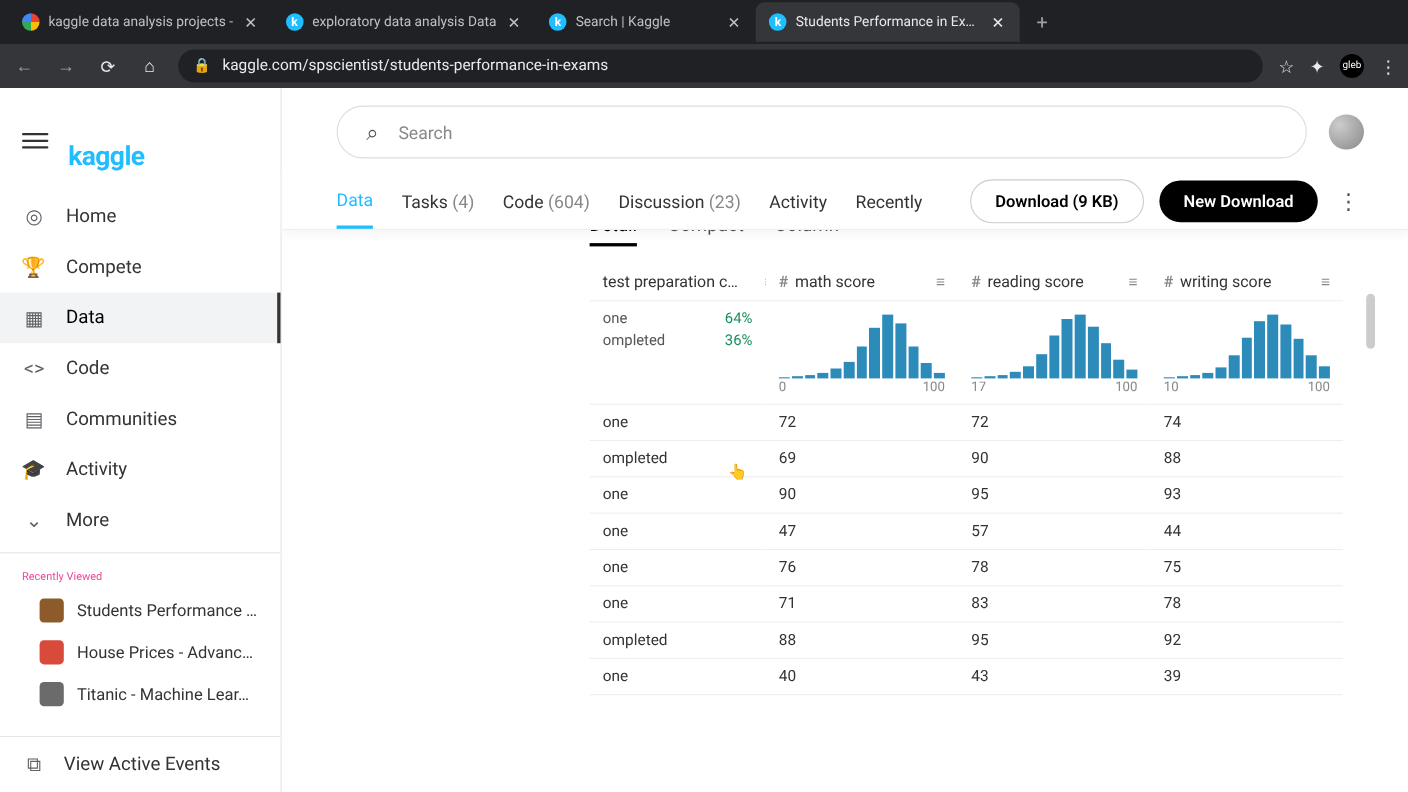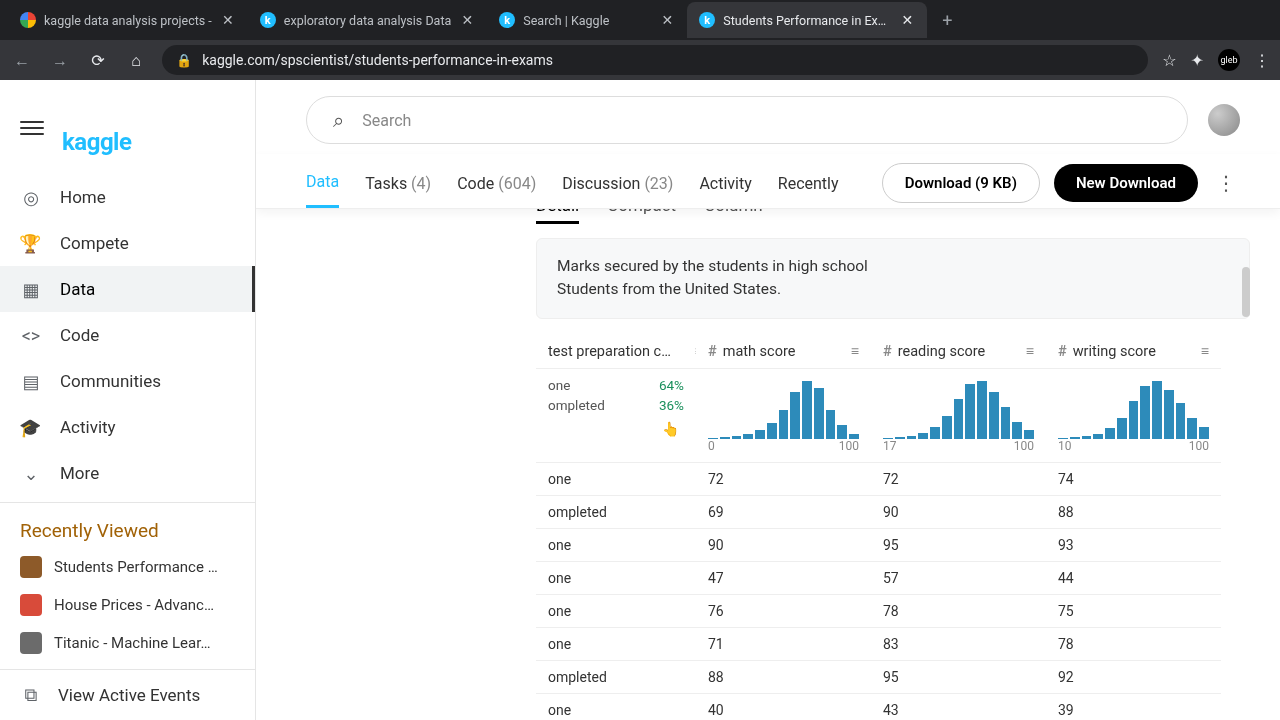--- a/index.html
+++ b/index.html
@@ -29,22 +29,22 @@
 .logo-row { display:flex; align-items:center; gap: 18px; padding: 10px 20px 18px; }
 .hamburger { width: 24px; height: 24px; display:flex; flex-direction:column; justify-content:center; gap:4px; cursor:pointer; }
 .hamburger span { height: 2px; background:#333; border-radius:1px; }
 .logo { font-weight: 700; font-size: 24px; color: #20beff; letter-spacing: -0.5px; margin-top: 28px; }
 
 .nav-item { display:flex; align-items:center; gap: 18px; padding: 12px 20px; font-size: 17px; color:#333; cursor:pointer; }
 .nav-item.active { background:#f1f3f4; color:#000; border-right: 3px solid #333; }
 .nav-icon { width: 22px; height: 22px; display:flex; align-items:center; justify-content:center; color:#5f6368; font-size: 18px; }
 
 .sidebar hr { border:none; border-top:1px solid #e5e5e5; margin: 6px 0; }
-.recent-h { font-size: 19px; color:#a16207; padding: 10px 20px 6px; }
-.recent-item { display:flex; align-items:center; gap: 12px; padding: 8px 20px; font-size: 15px; color:#333; cursor:pointer; white-space:nowrap; overflow:hidden; text-overflow:ellipsis; }
+.recent-h { font-size: 10px; color:#ec4899; padding: 10px 20px 6px; }
+.recent-item { display:flex; align-items:center; gap: 12px; padding: 8px 36px; font-size: 15px; color:#333; cursor:pointer; white-space:nowrap; overflow:hidden; text-overflow:ellipsis; }
 .recent-thumb { width: 22px; height: 22px; border-radius: 4px; flex-shrink:0; }
 .events-row { display:flex; align-items:center; gap: 16px; padding: 14px 20px; font-size: 17px; color:#333; border-top:1px solid #e5e5e5; margin-top:auto; cursor:pointer; }
 
 .main { flex:1; position:relative; overflow:hidden; }
 .search-row { display:flex; align-items:center; gap: 20px; padding: 16px 40px 10px 50px; }
 .searchbox { flex:1; display:flex; align-items:center; gap: 18px; border:1px solid #ddd; border-radius: 28px; height: 48px; padding: 0 26px; font-size: 16px; color:#888; }
 .user-avatar { width: 32px; height: 32px; border-radius:50%; background: radial-gradient(circle at 30% 30%, #ccc, #888); }
 
 .tabs-row { display:flex; align-items:center; padding: 4px 40px 0 50px; gap: 26px; border-bottom: 1px solid #eee; justify-content: space-between; background:#fff; box-shadow: 0 4px 10px rgba(0,0,0,0.05); position:relative; z-index:3; }
 .tabs-left { display:flex; gap: 26px; align-items: center; }
@@ -211,24 +211,20 @@
     </div>
 
     <div class="content-scroll">
       <div class="data-view">
         <div class="view-tabs">
           <span class="vactive">Detail</span>
           <span>Compact</span>
           <span>Column</span>
         </div>
 
-        <div class="about-box">
-          <div>Marks secured by the students in high school</div>
-          <div>Students from the United States.</div>
-        </div>
 
         <div class="grid" id="datagrid">
             <div class="col-head">
               <span>test preparation c…</span>
               <span class="sort-icon">≡</span>
             </div>
             <div class="col-head">
               <span><span class="type">#</span>math score</span>
               <span class="sort-icon">≡</span>
             </div>

